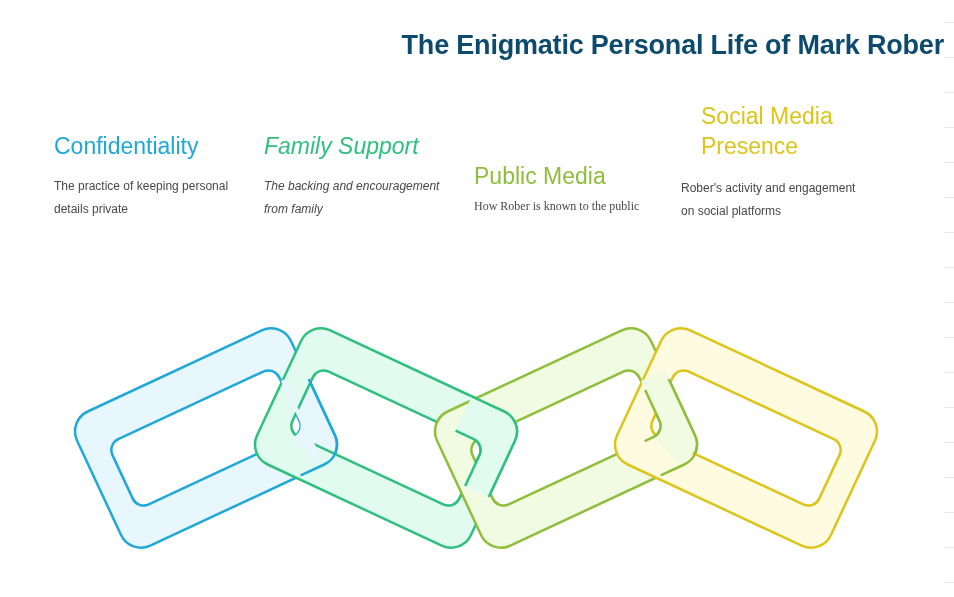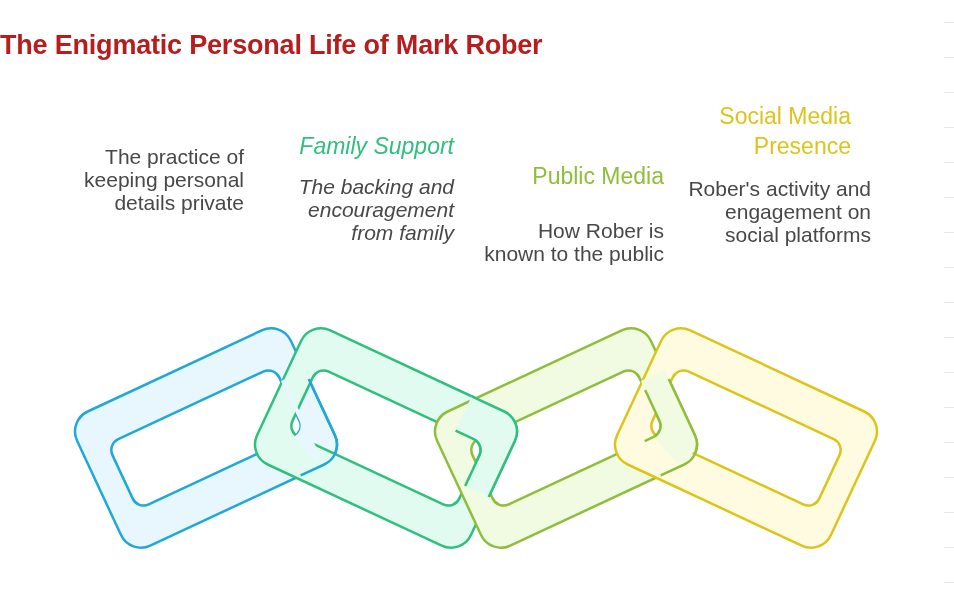--- a/index.html
+++ b/index.html
@@ -1,41 +1,42 @@
 <!DOCTYPE html>
 <html><head>
   <meta charset="utf-8">
   <style>
     html, body { margin: 0; padding: 0; }
     body {
       width: 954px; height: 597px; background: #ffffff; position: relative; overflow: hidden;
       font-family: "Liberation Sans", "DejaVu Sans", sans-serif;
     }
     .title {
-      position: absolute; top: 30px; left: 0; width: 944px; text-align: left;
-      font-size: 27px; font-weight: bold; color: #b91c1c; letter-spacing: -0.2px;
+      position: absolute; top: 30px; left: 0; width: 944px; text-align: right;
+      font-size: 27px; font-weight: bold; color: #0c4a6e; letter-spacing: -0.2px;
     }
-    .col { position: absolute; width: 190px; text-align: right; }
+    .col { position: absolute; width: 190px; text-align: left; }
     .heading { font-size: 23px; line-height: 30px; }
-    .desc { font-size: 21px; line-height: 23px; color: #484848; margin-top: 14px; }
+    .desc { font-size: 12px; line-height: 23px; color: #484848; margin-top: 14px; }
     .col1 { left: 54px; top: 131px; }
     .col2 { left: 264px; top: 131px; font-style: italic; }
     .col3 { left: 474px; top: 161px; }
     .col4 { left: 681px; top: 101px; }
-    .col3 .desc { margin-top: 28px; }
+    .col3 .desc { margin-top: 4px; font-family: Liberation Serif, serif; }
     .col4 .desc { margin-top: 16px; }
     svg.chain { position: absolute; left: 0; top: 0; }
     .tick { position: absolute; right: 0; width: 10px; height: 1px; background: #e8e8e8; }
   </style>
 </head>
 <body>
 
 <div class="title">The Enigmatic Personal Life of Mark Rober</div>
 
 <div class="col col1">
+  <div class="heading" style="color:#1fa8d8">Confidentiality</div>
   <div class="desc">The practice of keeping personal details private</div>
 </div>
 <div class="col col2">
   <div class="heading" style="color:#2fbf7f">Family Support</div>
   <div class="desc">The backing and encouragement from family</div>
 </div>
 <div class="col col3">
   <div class="heading" style="color:#8ebe3a">Public Media</div>
   <div class="desc">How Rober is known to the public</div>
 </div>

